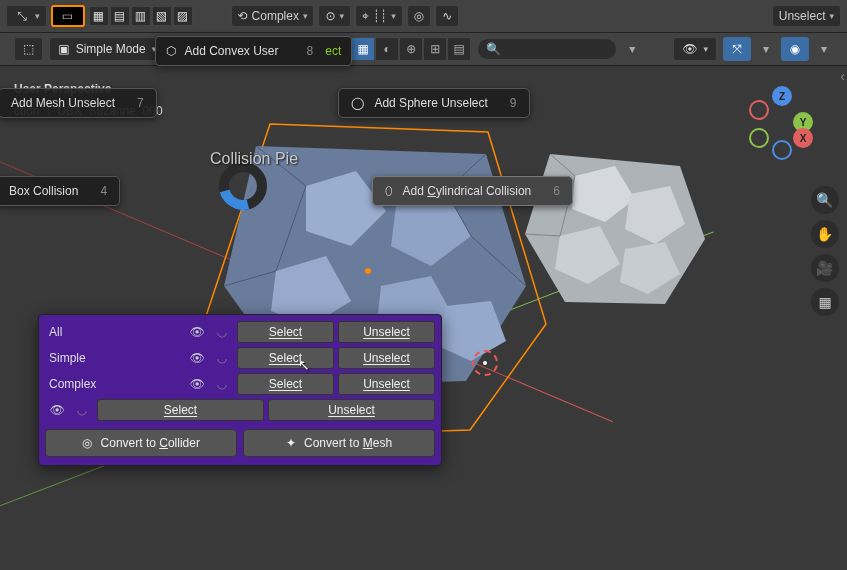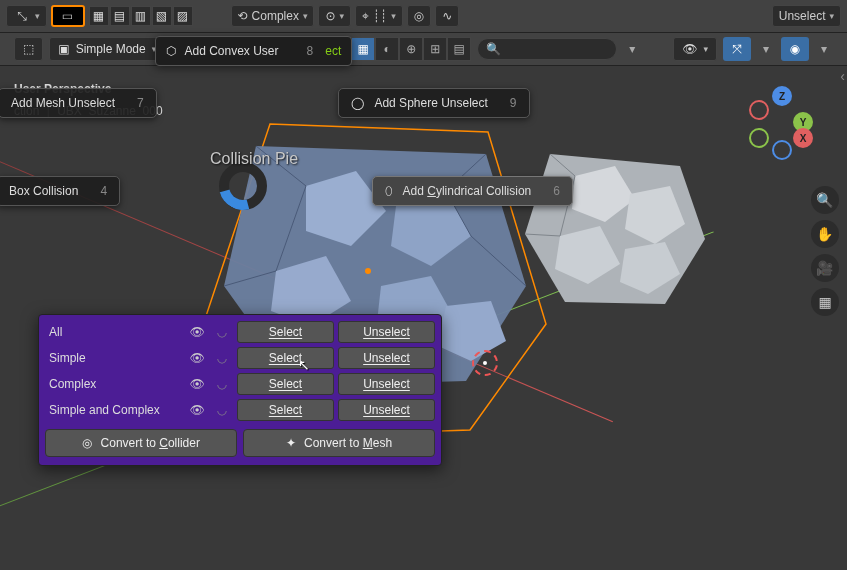--- a/index.html
+++ b/index.html
@@ -296,21 +296,20 @@
       <div class="eye">👁</div>
       <div class="tog">◡</div>
       <div class="btn">
           <span class="u">Select</span>
         </div>
       <div class="btn">
           <span class="u">Unselect</span>
         </div>
     </div>
     <div class="col-row">
-      <div class="lbl">Simple and Complex</div>
       <div class="eye">👁</div>
       <div class="tog">◡</div>
       <div class="btn">
           <span class="u">Select</span>
         </div>
       <div class="btn">
           <span class="u">Unselect</span>
         </div>
     </div>
     <div class="col-footer">

